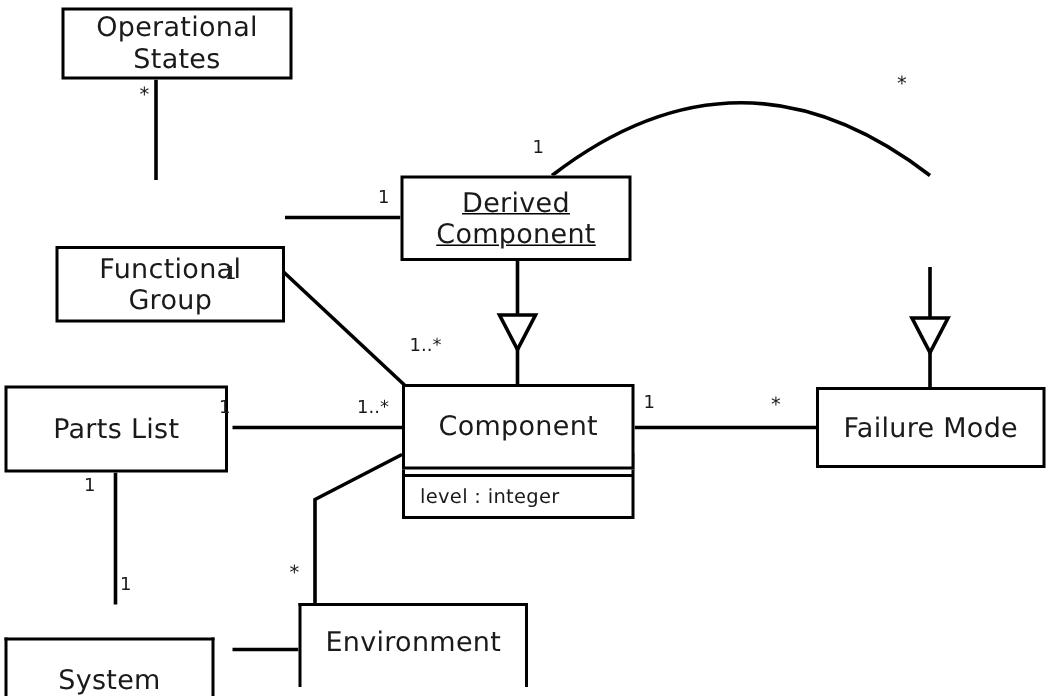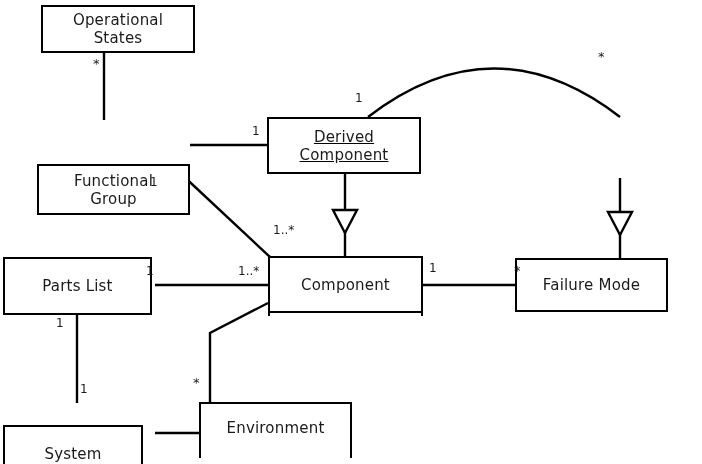--- a/index.html
+++ b/index.html
@@ -30,21 +30,21 @@
     border: 2px solid #000000;
     display: flex;
     flex-direction: column;
     z-index: 3;
   }
   .uml-name {
     flex: 1 1 auto;
     display: flex;
     align-items: center;
     justify-content: center;
-    font-size: 15px;
+    font-size: 18px;
     color: #1a1a1a;
     letter-spacing: 0.2px;
     text-align: center;
     padding: 0 16px;
     box-sizing: border-box;
   }
   .uml-attrs {
     border-top: 2px solid #000000;
     display: flex;
     align-items: center;
@@ -119,24 +119,29 @@
   </div>
 
 
   <div class="uml-class" style="left:3px; top:257px; width:149px; height:58px;">
     <div class="uml-name">Parts List</div>
   </div>
 
   <div class="uml-class" style="left:268px; top:256px; width:155px; height:57px;">
     <div class="uml-name">Component</div>
   </div>
+  <div class="uml-class" style="left:268px; top:316px; width:155px; height:30px; border-top-width:2px;">
+    <div class="uml-attrs" style="border-top:none; height:100%;">
+      <span class="uml-attr">level : integer</span>
+    </div>
+  </div>
 
   <div style="position:absolute; left:268px; top:302px; width:155px; height:14px; border-left:2px solid #000; border-right:2px solid #000; box-sizing:border-box; background:#fff; z-index:2;"></div>
 
-  <div class="uml-class" style="left:515px; top:258px; width:153px; height:54px;">
+  <div class="uml-class" style="left:544px; top:258px; width:153px; height:54px;">
     <div class="uml-name">Failure Mode</div>
   </div>
 
   <div class="uml-class" style="left:3px; top:425px; width:140px; height:61px; border-bottom:none;">
     <div class="uml-name" style="padding-bottom:6px;">System</div>
   </div>
 
   <div class="uml-class" style="left:199px; top:402px; width:153px; height:56px; border-bottom:none;align-items:center;">
     <div class="uml-name" style="padding-bottom:6px;">Environment</div>
   </div>

